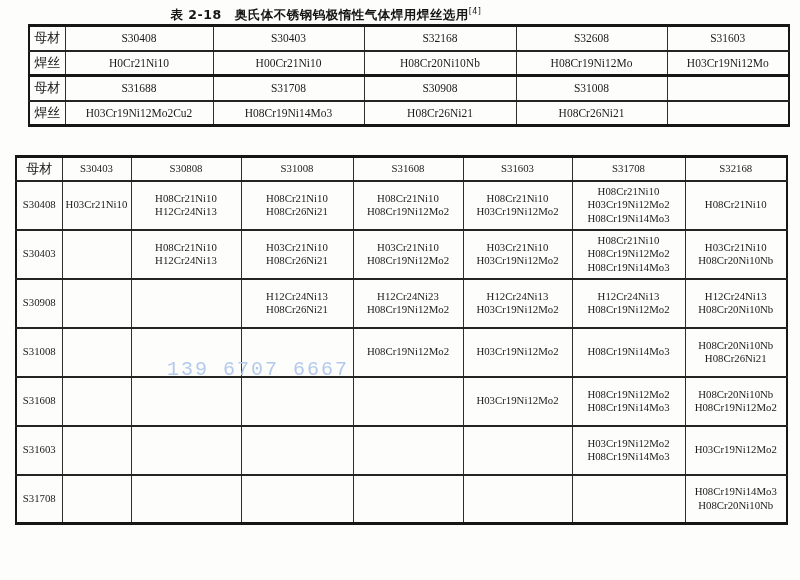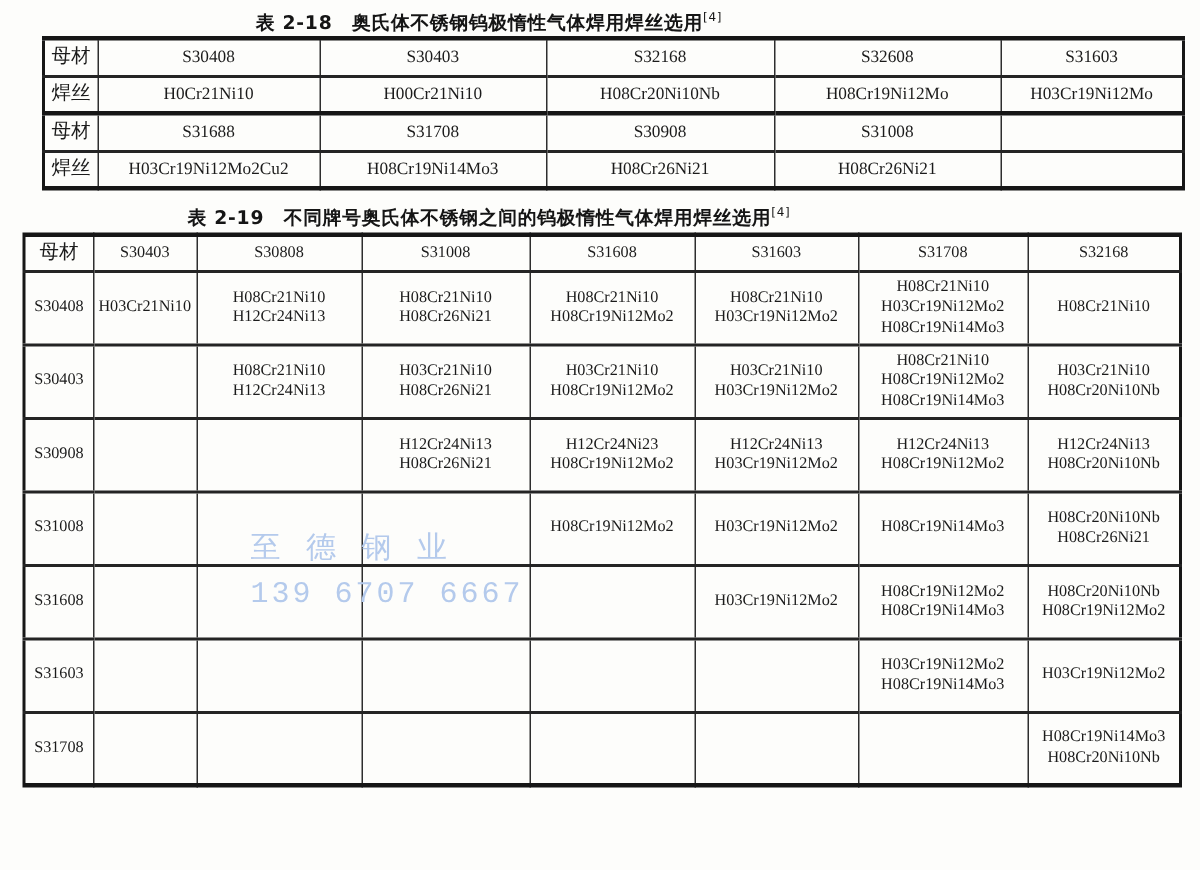--- a/index.html
+++ b/index.html
@@ -108,21 +108,20 @@
       <th class="cjk">焊丝</th>
       <td>H03Cr19Ni12Mo2Cu2</td>
       <td>H08Cr19Ni14Mo3</td>
       <td>H08Cr26Ni21</td>
       <td>H08Cr26Ni21</td>
       <td></td>
     </tr>
   </tbody>
     </table>
 
-  <div class="tbl-title" style="top:137px;"><span>表 2-19　不同牌号奥氏体不锈钢之间的钨极惰性气体焊用焊丝选用</span><sup>[4]</sup></div>
 
   <table class="t19">
     <colgroup>
       <col style="width:46px">
         <col style="width:69px">
         <col style="width:110px">
         <col style="width:112px">
       <col style="width:110px">
         <col style="width:109px">
         <col style="width:113px">
@@ -229,17 +228,16 @@
       <td></td>
       <td></td>
       <td></td>
       <td>H08Cr19Ni14Mo3
 H08Cr20Ni10Nb</td>
     </tr>
   </tbody>
     </table>
 
   <div class="watermark">
-    <div class="wm1">至德钢业</div>
     <div class="wm2">139 6707 6667</div>
   </div>
 
 </div>
 
 </body></html>

